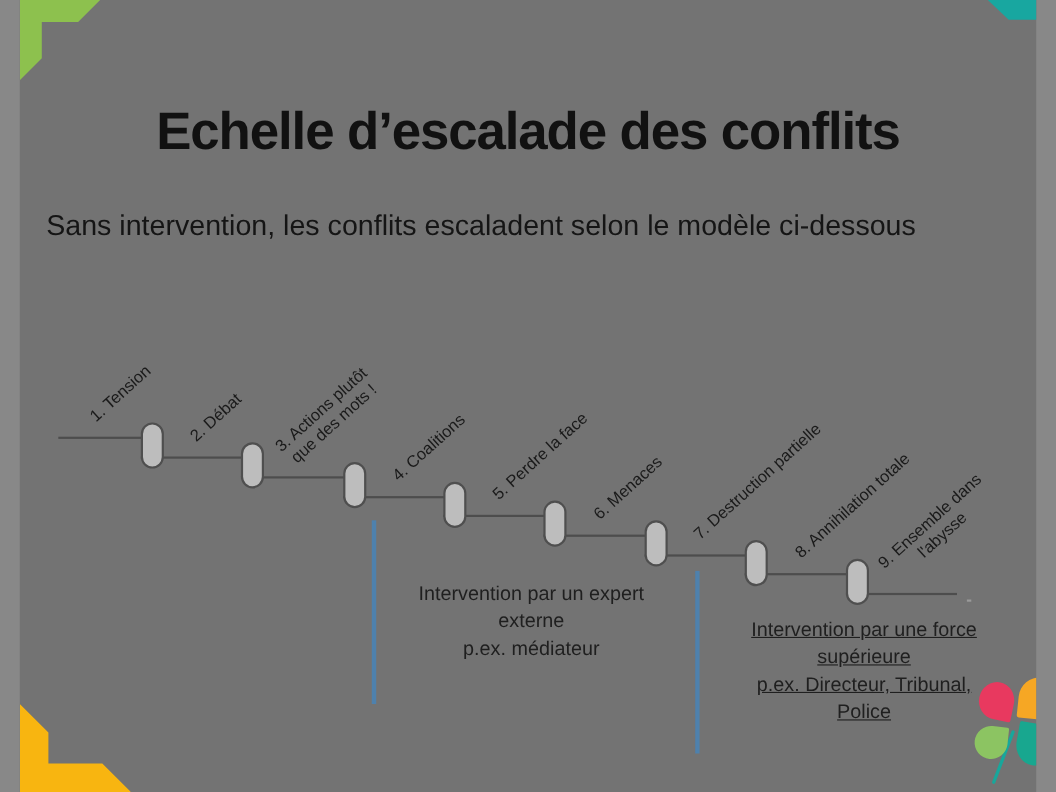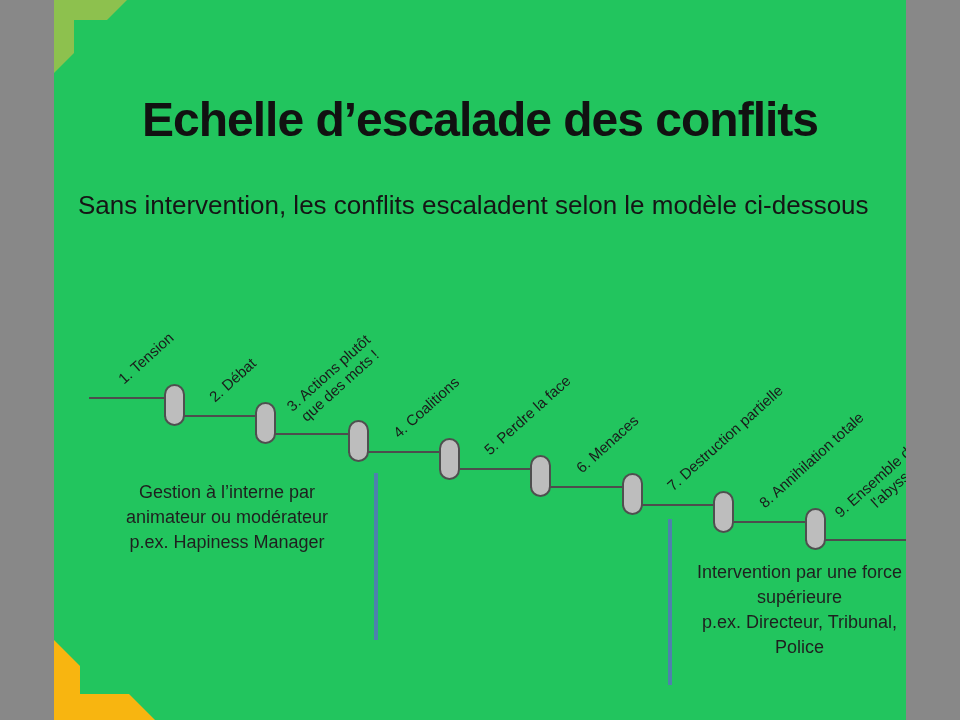--- a/index.html
+++ b/index.html
@@ -1,17 +1,17 @@
 <!DOCTYPE html>
 <html><head>
 <meta charset="utf-8">
 <style>
   html,body{margin:0;padding:0;background:#888;}
   .slide{
-    position:relative;width:852px;height:720px;background:#22c55e;
+    position:relative;width:924px;height:720px;background:#737373;
     overflow:hidden;margin:0 auto;
     font-family:"Liberation Sans",sans-serif;color:#1a1a1a;
   }
 
   
   .corner{position:absolute;}
   .corner-tl{left:0;top:0;width:75px;height:75px;background:#8dc14e;
     clip-path:polygon(0 0,73px 0,53px 20px,20px 20px,20px 53px,0 73px);}
   .corner-tr{left:878px;top:0;width:82px;height:78px;background:#18a7a0;
     clip-path:polygon(82px 0,2px 0,21px 18px,62px 18px,62px 57px,82px 77px);}
@@ -77,21 +77,21 @@
   .vline.v1{left:320px;top:473px;height:167px;}
   .vline.v2{left:614px;top:519px;height:166px;}
 
   
   .note{
     position:absolute;font-size:18px;line-height:25px;color:#1f1f1f;
     text-align:center;white-space:pre-line;
   }
   .note.n1{left:48px;top:480px;width:250px;}
   .note.n2{left:340px;top:527px;width:250px;}
-  .note.n3{left:618px;top:560px;width:255px;}
+  .note.n3{left:640px;top:560px;width:255px;text-decoration:underline;}
 
   
   .logo{position:absolute;left:866px;top:616px;width:90px;height:102px;}
   .petal{position:absolute;}
   .petal-pink{left:6px;top:4px;width:32px;height:34px;background:#e8395f;
     border-radius:55% 55% 6% 55%;transform:rotate(12deg);}
   .petal-orange{left:42px;top:0;width:37px;height:38px;background:#f6a724;
     border-radius:55% 55% 55% 6%;transform:rotate(6deg);}
   .petal-green{left:2px;top:44px;width:30px;height:30px;background:#8cc462;
     border-radius:55% 6% 55% 55%;transform:rotate(6deg);}
@@ -159,23 +159,23 @@
   <div class="lbl-anchor a9">
       <div class="step-label">9. Ensemble dans
 l'abysse</div>
     </div>
 
   <div class="stray-dot"></div>
 
   <div class="vline v1"></div>
   <div class="vline v2"></div>
 
-  <div class="note n1">Gestion à l’interne par
-animateur ou modérateur
-p.ex. Hapiness Manager</div>
+  <div class="note n2">Intervention par un expert
+externe
+p.ex. médiateur</div>
   <div class="note n3">Intervention par une force
 supérieure
 p.ex. Directeur, Tribunal,
 Police</div>
 
   <div class="logo">
     <div class="stem"></div>
     <div class="petal petal-pink"></div>
     <div class="petal petal-orange"></div>
     <div class="petal petal-green"></div>

